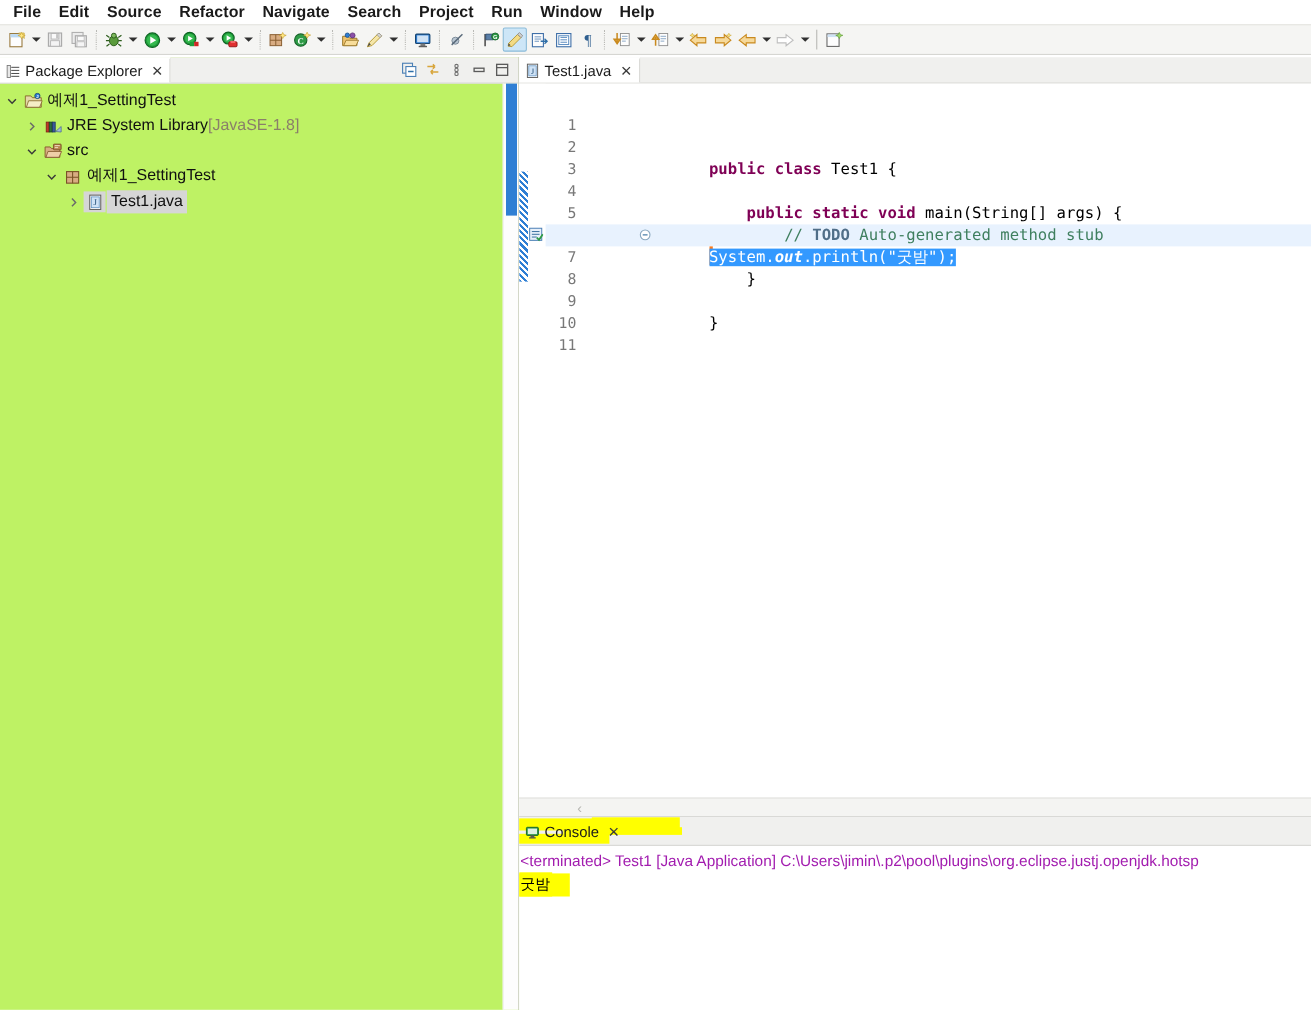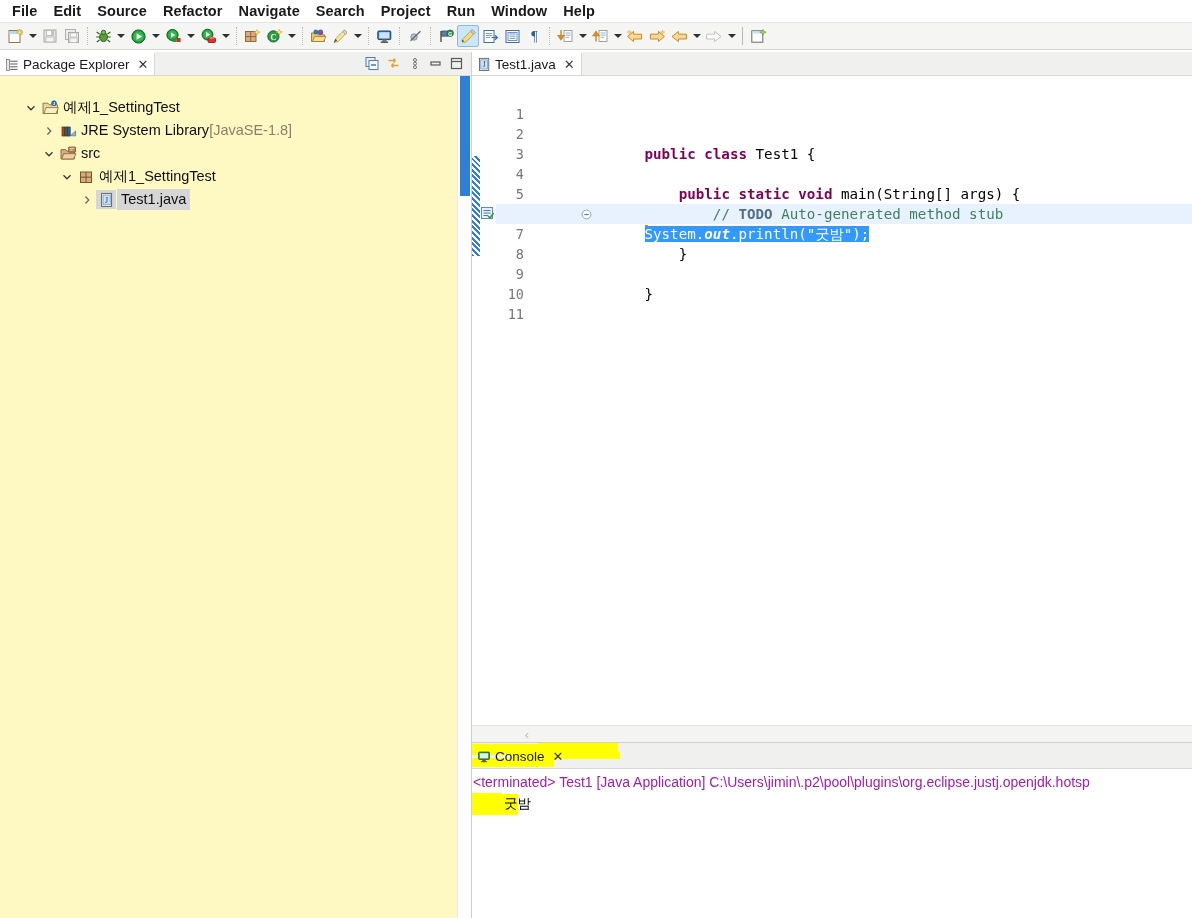--- a/index.html
+++ b/index.html
@@ -74,21 +74,21 @@
     position: absolute;
     top: 52px; left: 0;
     width: 1192px; height: 866px;
     display: flex;
   }
 
   
   #explorer {
     width: 472px;
     height: 100%;
-    background: #fef9c3;
+    background: #bef264;
     position: relative;
     border-right: 1px solid #d0d0cc;
     flex: 0 0 auto;
   }
   #explorer-tabbar {
     height: 24px;
     background: #f0f0ee;
     border-bottom: 1px solid #d8d8d4;
     display: flex;
     align-items: stretch;
@@ -119,25 +119,24 @@
     gap: 2px;
     padding-right: 5px;
   }
   .vt-tool {
     width: 19px; height: 19px;
     display: flex; align-items: center; justify-content: center;
     border: 1px solid transparent;
   }
 
   #tree {
-    padding-top: 20px;
+    padding-top: 4px;
     font-size: 14.5px;
     color: #101010;
     user-select: none;
-    margin-left: 20px;
   }
   .tnode {
     height: 23px;
     display: flex;
     align-items: center;
     white-space: nowrap;
   }
   .twist {
     width: 18px; height: 23px;
     display: flex; align-items: center; justify-content: center;
@@ -846,19 +845,19 @@
           <span class="tab-close">✕</span>
         </div>
       </div>
 
       <div id="console-body">
         <div class="console-line">&lt;terminated&gt; Test1 [Java Application] C:\Users\jimin\.p2\pool\plugins\org.eclipse.justj.openjdk.hotsp</div>
 
         <div style="position:relative;height:22px;">
           <div class="hl" style="left:0px;top:1px;width:46px;height:21px;"></div>
           <div class="hl" style="left:0px;top:0px;width:30px;height:22px;"></div>
-          <div class="console-line console-out" style="position:relative;z-index:2;margin-left:31px;">굿밤</div>
+          <div class="console-line console-out" style="position:relative;z-index:2;">굿밤</div>
         </div>
       </div>
     </div>
 
   </div>
 </div>
 
 </body></html>

